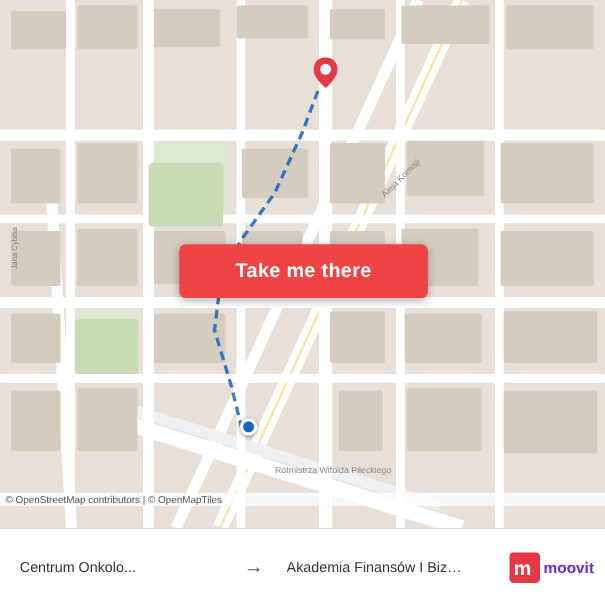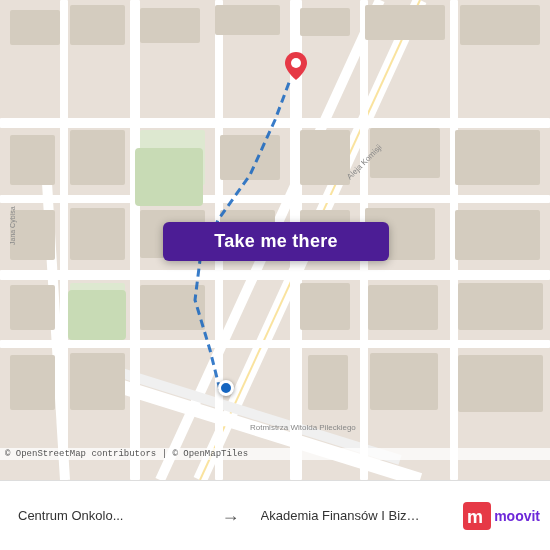--- a/index.html
+++ b/index.html
@@ -16,22 +16,22 @@
     .map-svg {
       width: 100%;
       height: 100%;
     }
 
     .button-overlay {
       position: absolute;
       top: 222px;
       left: 163px;
       width: 226px;
-      height: 39px;
-      background: #4c1d95;
+      height: 49px;
+      background: #ef4444;
       border-radius: 6px;
       display: flex;
       align-items: center;
       justify-content: center;
       cursor: pointer;
       box-shadow: 0 2px 8px rgba(0,0,0,0.3);
     }
 
     .button-overlay span {
       color: #ffffff;
@@ -130,21 +130,20 @@
       bottom: 20px;
       left: 0;
       right: 0;
       background: rgba(255,255,255,0.75);
       font-size: 9px;
       color: #555;
       padding: 1px 5px;
       display: flex;
       gap: 6px;
       align-items: flex-start;
-      font-family: Liberation Mono, monospace;
     }
   </style>
 </head>
 <body>
 
 <div class="map-container">
   
   <svg class="map-svg" viewBox="0 0 550 480" xmlns="http://www.w3.org/2000/svg">
 
     <rect width="550" height="480" fill="#e8e0d8"></rect>

